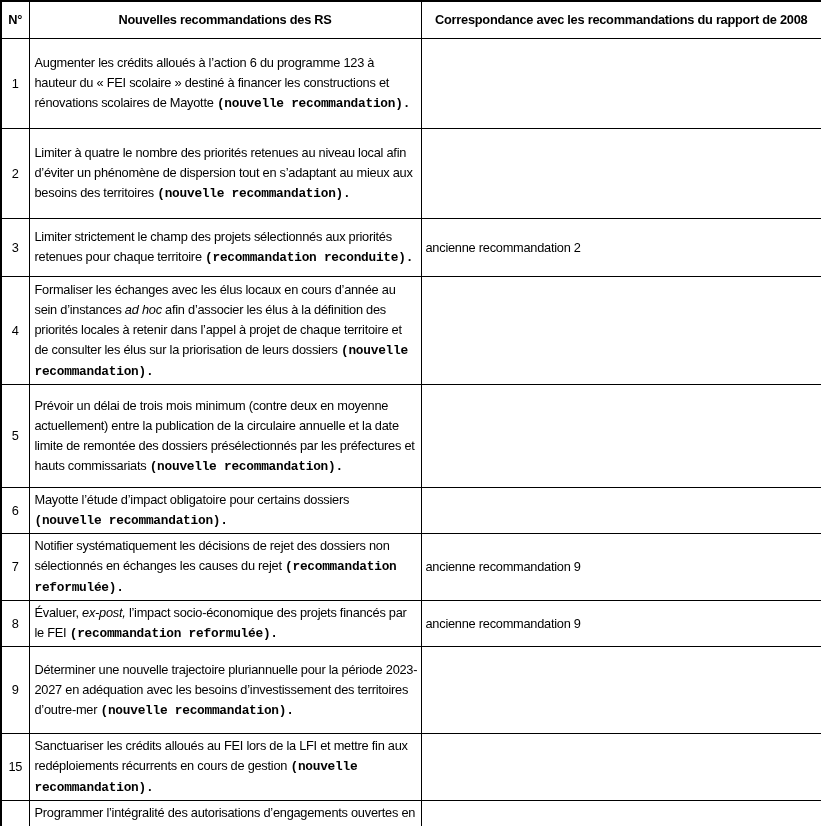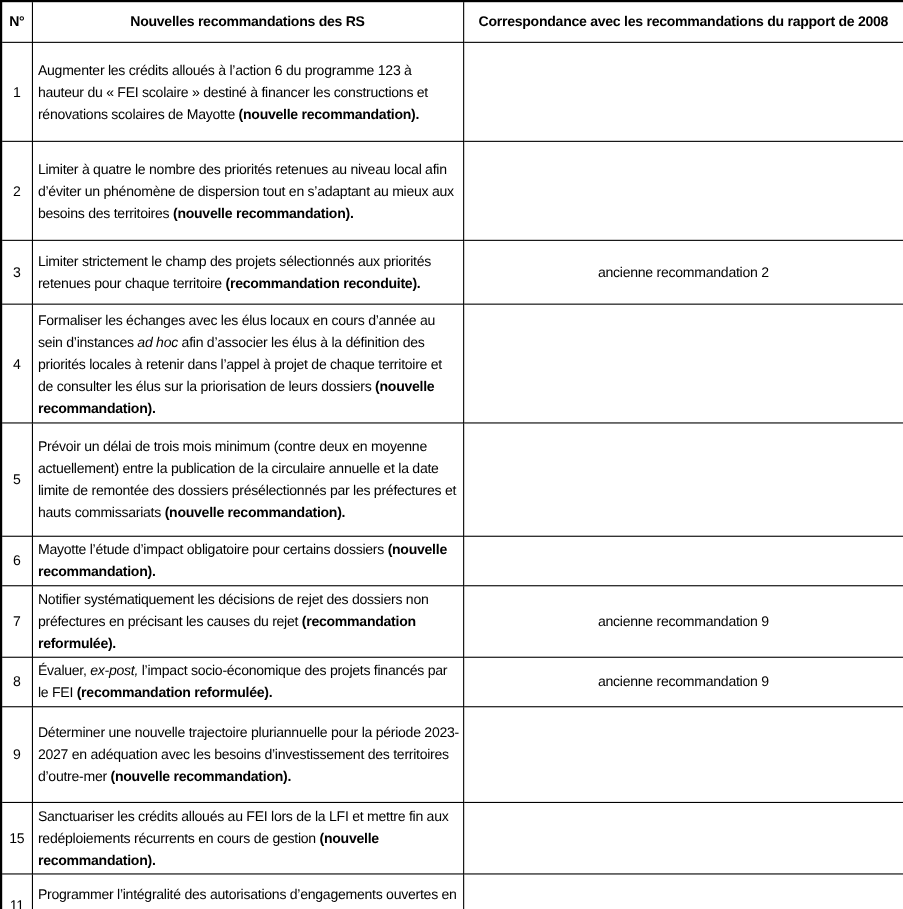--- a/index.html
+++ b/index.html
@@ -39,26 +39,25 @@
     text-align: center;
     vertical-align: middle;
     padding: 1px 2px;
   }
   td.cell-rec {
     text-align: left;
     vertical-align: middle;
     padding: 2px 3px 2px 5px;
   }
   td.cell-corr {
-    text-align: center;
     vertical-align: middle;
     padding: 2px 4px;
   }
   .seg-normal { font-weight: normal; font-style: normal; }
-  .seg-bold   { font-weight: bold;   font-style: normal; }
+  .seg-bold   { font-weight: bold;   font-style: normal; font-family: Liberation Mono, monospace; }
   .seg-italic { font-weight: normal; font-style: italic; }
 </style>
 </head>
 <body>
 
 <table class="rec-table">
   <colgroup>
     <col class="c-num">
     <col class="c-rec">
     <col class="c-corr">
@@ -96,21 +95,21 @@
         <td class="cell-rec"><span class="seg-normal">Prévoir un délai de trois mois minimum (contre deux en moyenne actuellement) entre la publication de la circulaire annuelle et la date limite de remontée des dossiers présélectionnés par les préfectures et hauts commissariats </span><span class="seg-bold">(nouvelle recommandation).</span></td>
         <td class="cell-corr"></td>
       </tr>
       <tr style="height: 42px;">
         <td class="cell-num">6</td>
         <td class="cell-rec"><span class="seg-normal">Mayotte l’étude d’impact obligatoire pour certains dossiers </span><span class="seg-bold">(nouvelle recommandation).</span></td>
         <td class="cell-corr"></td>
       </tr>
       <tr style="height: 56px;">
         <td class="cell-num">7</td>
-        <td class="cell-rec"><span class="seg-normal">Notifier systématiquement les décisions de rejet des dossiers non préfectures en précisant les causes du rejet </span><span class="seg-bold">(recommandation reformulée).</span></td>
+        <td class="cell-rec"><span class="seg-normal">Notifier systématiquement les décisions de rejet des dossiers non sélectionnés en échanges les causes du rejet </span><span class="seg-bold">(recommandation reformulée).</span></td>
         <td class="cell-corr">ancienne recommandation 9</td>
       </tr>
       <tr style="height: 43px;">
         <td class="cell-num">8</td>
         <td class="cell-rec"><span class="seg-normal">Évaluer, </span><span class="seg-italic">ex-post, </span><span class="seg-normal">l’impact socio-économique des projets financés par le FEI </span><span class="seg-bold">(recommandation reformulée).</span></td>
         <td class="cell-corr">ancienne recommandation 9</td>
       </tr>
       <tr style="height: 87px;">
         <td class="cell-num">9</td>
         <td class="cell-rec"><span class="seg-normal">Déterminer une nouvelle trajectoire pluriannuelle pour la période 2023-2027 en adéquation avec les besoins d’investissement des territoires d’outre-mer </span><span class="seg-bold">(nouvelle recommandation).</span></td>

